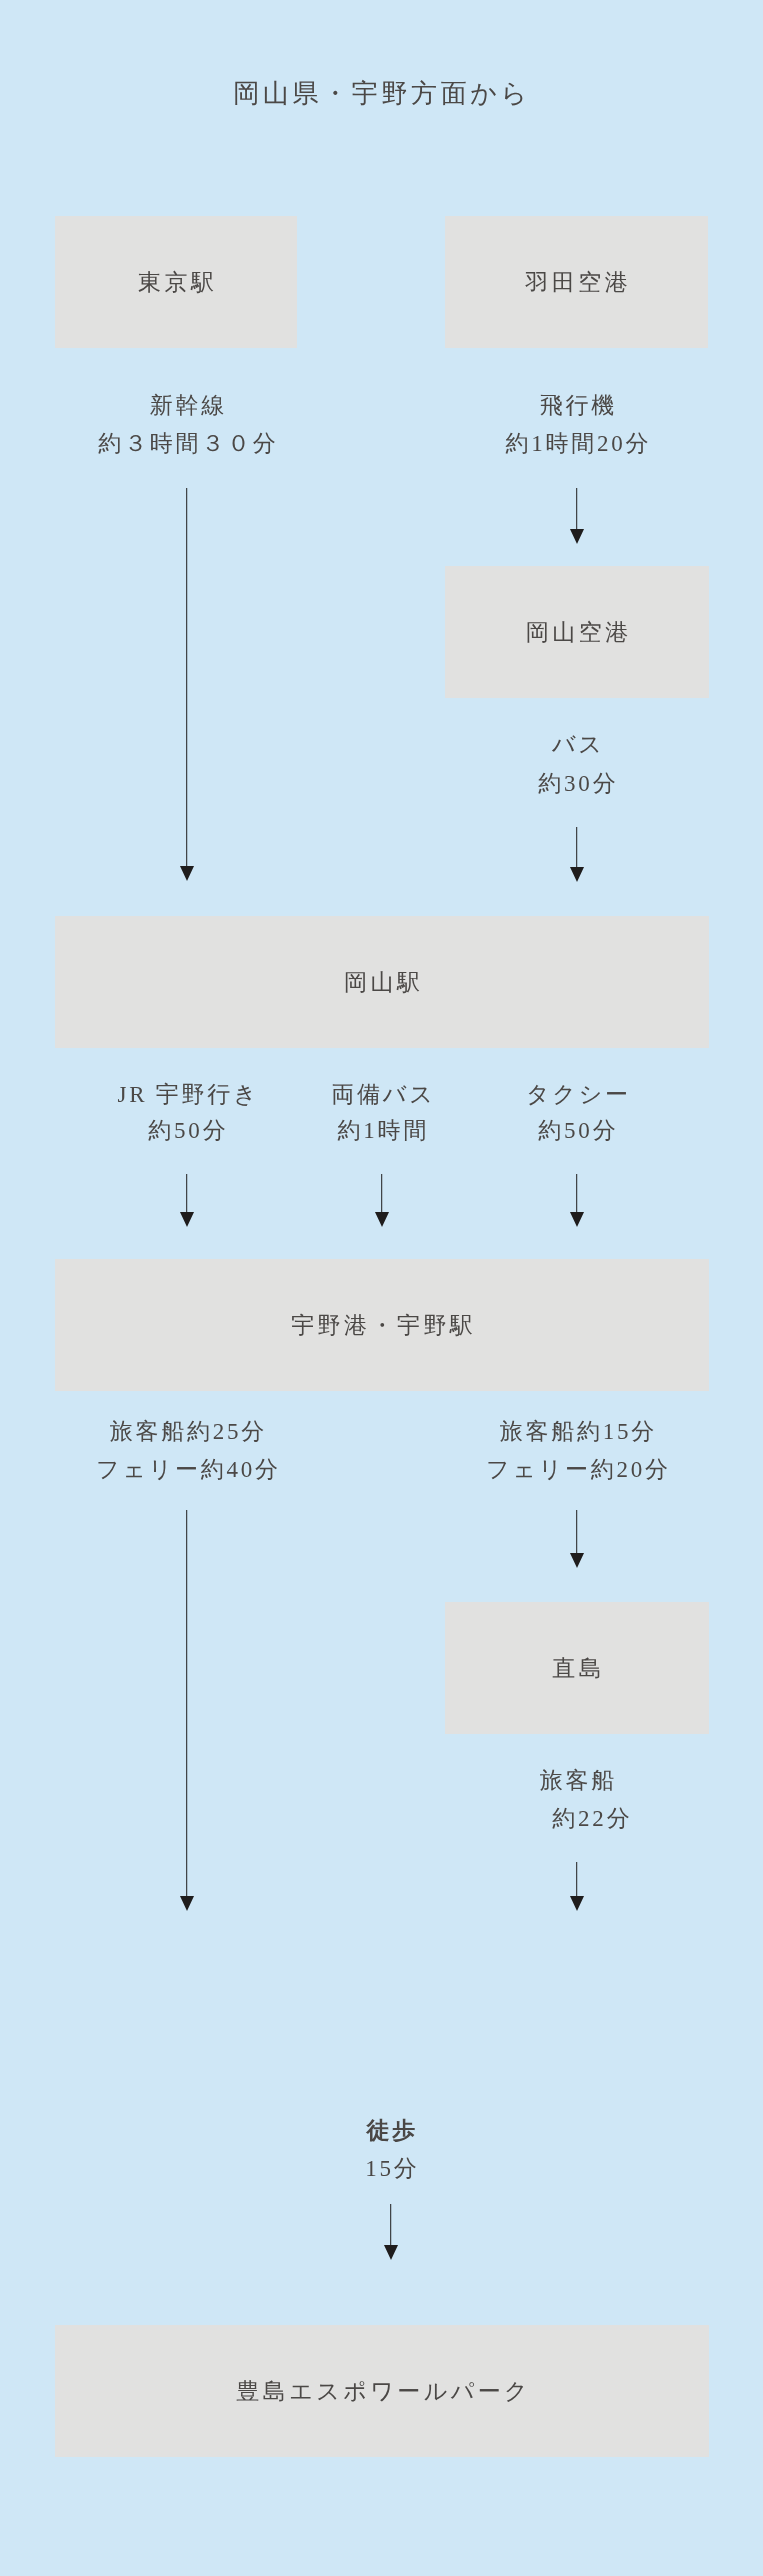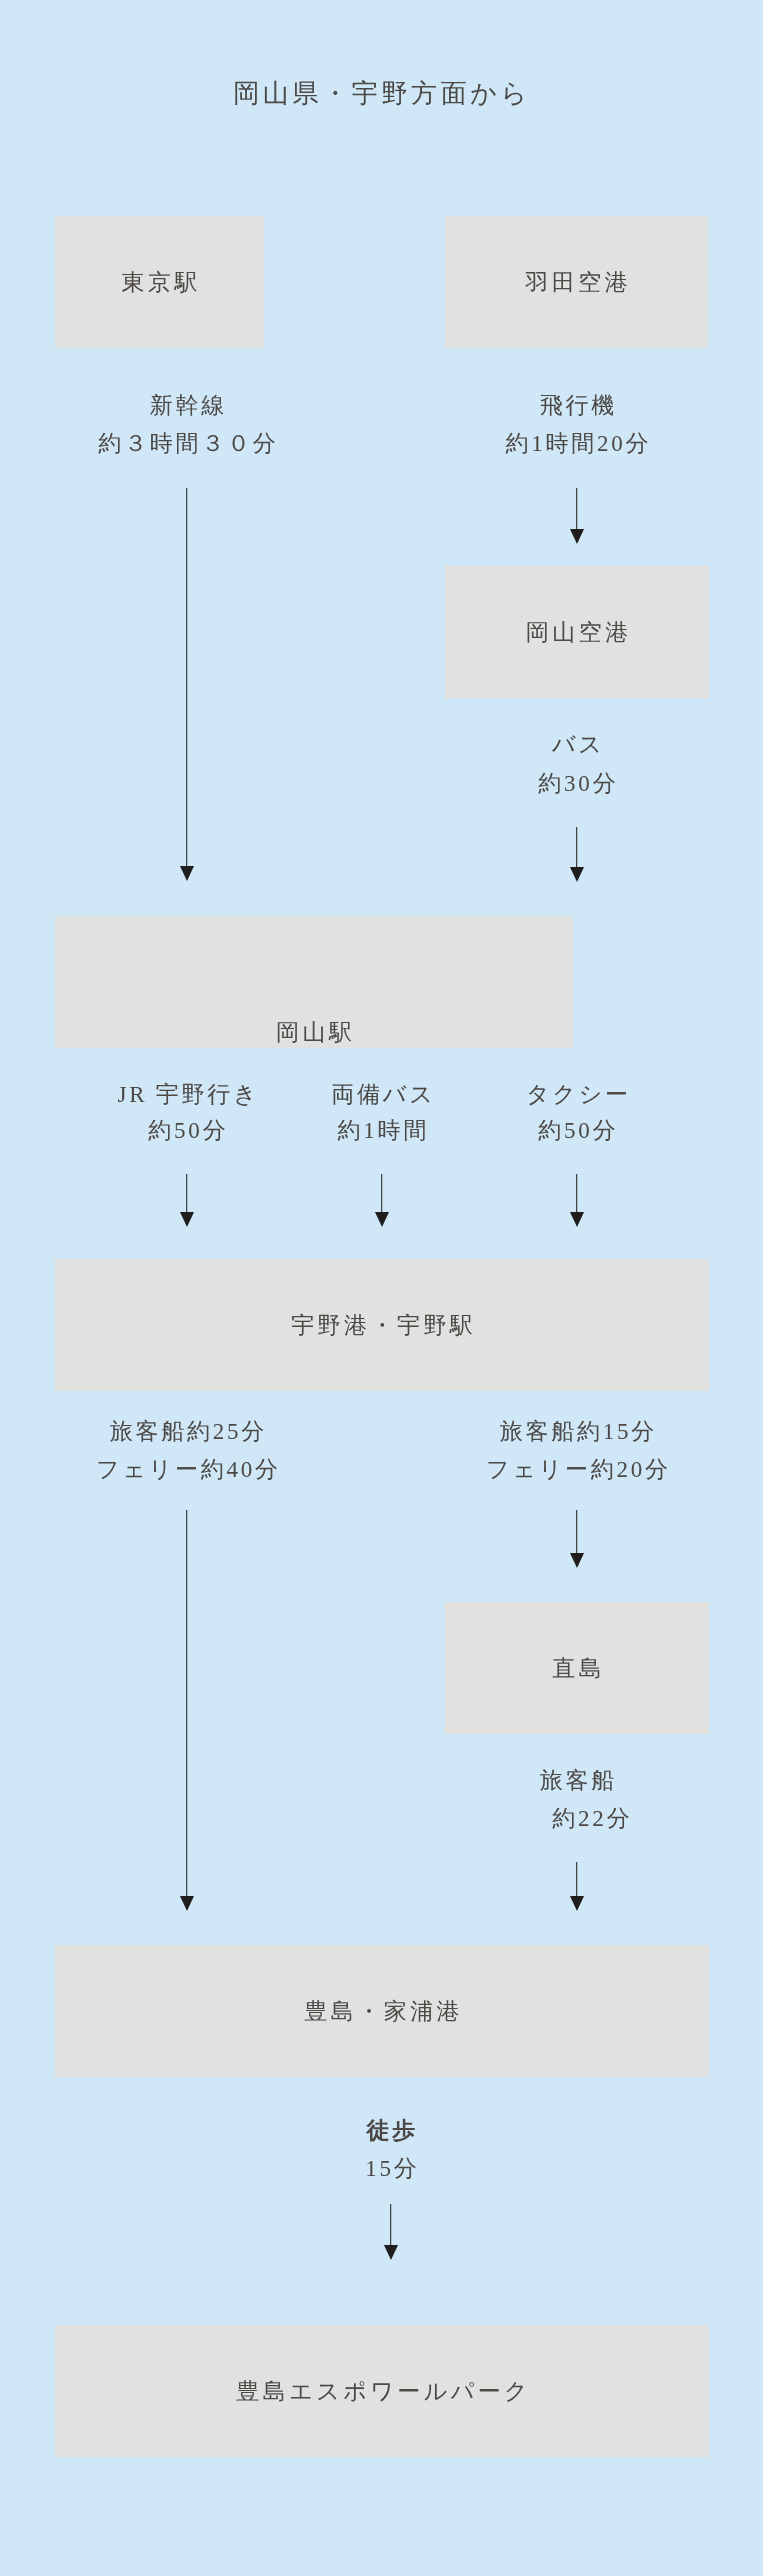--- a/index.html
+++ b/index.html
@@ -52,40 +52,37 @@
     border-left:7.7px solid transparent;
     border-right:7.7px solid transparent;
     border-top:15.4px solid var(--arrow,#1f1d1d);
   }
 </style>
 </head>
 <body>
 
 <div class="canvas" style="width: 763px; height: 2576px;">
   <div class="page-title" style="left: 382px; top: 93px;">岡山県・宇野方面から</div>
-<div class="node" style="left: 55px; top: 216px; width: 209px; height: 132px;">
+<div class="node" style="left: 55px; top: 216px; width: 242px; height: 132px;">
       <span class="node-label">東京駅</span>
     </div>
     <div class="node" style="left: 445px; top: 216px; width: 263px; height: 132px;">
       <span class="node-label">羽田空港</span>
     </div>
     <div class="node" style="left: 445px; top: 566px; width: 264px; height: 132px;">
       <span class="node-label">岡山空港</span>
     </div>
-    <div class="node" style="left: 55px; top: 916px; width: 518px; height: 132px; align-items: flex-end;">
+    <div class="node" style="left: 55px; top: 916px; width: 654px; height: 132px;">
       <span class="node-label">岡山駅</span>
     </div>
     <div class="node" style="left: 445px; top: 1602px; width: 264px; height: 132px;">
       <span class="node-label">直島</span>
     </div>
     <div class="node" style="left: 55px; top: 1259px; width: 654px; height: 132px;">
       <span class="node-label">宇野港・宇野駅</span>
-    </div>
-    <div class="node" style="left: 55px; top: 1945px; width: 654px; height: 132px;">
-      <span class="node-label">豊島・家浦港</span>
     </div>
     <div class="node" style="left: 55px; top: 2297px; width: 654px; height: 132px; margin-top: 28px;">
       <span class="node-label">豊島エスポワールパーク</span>
     </div>
     <div class="tline" style="left: 187px; top: 405px;">新幹線</div>
     <div class="tline" style="left: 187px; top: 443px;">約３時間３０分</div>
     <div class="tline" style="left: 577px; top: 405px;">飛行機</div>
     <div class="tline" style="left: 577px; top: 443px;">約1時間20分</div>
     <div class="tline" style="left: 577px; top: 744px;">バス</div>
     <div class="tline" style="left: 577px; top: 783px;">約30分</div>

